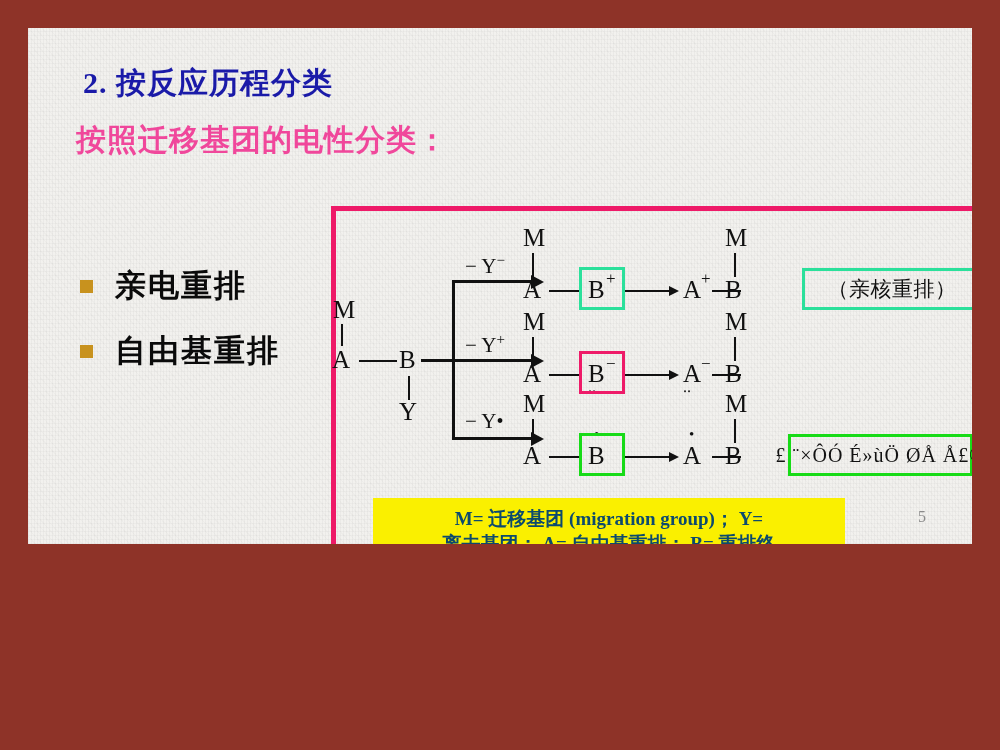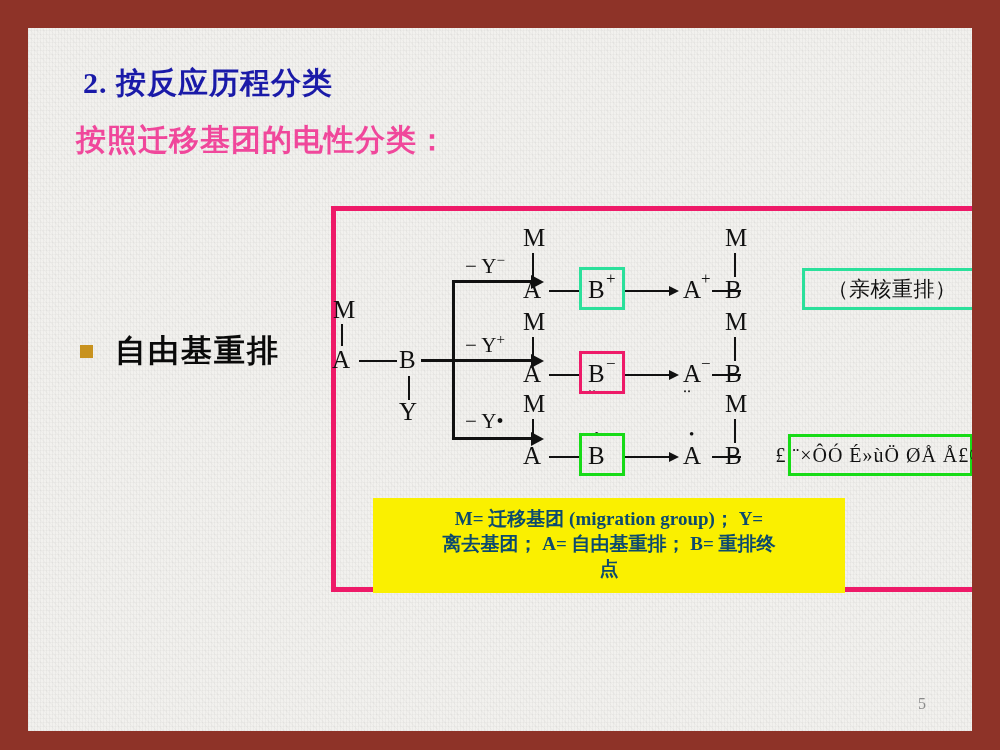--- a/index.html
+++ b/index.html
@@ -17,21 +17,21 @@
     height: 750px;
     background: #8E3328;
   }
 
   
   #canvas {
     position: absolute;
     left: 28px;
     top: 28px;
     width: 944px;
-    height: 703px;
+    height: 516px;
     background-color: #F2F1EE;
     background-image:
       repeating-linear-gradient(90deg, rgba(0,0,0,0.030) 0px, rgba(0,0,0,0.030) 1px, rgba(255,255,255,0) 1px, rgba(255,255,255,0) 3px),
       repeating-linear-gradient(0deg, rgba(0,0,0,0.022) 0px, rgba(0,0,0,0.022) 1px, rgba(255,255,255,0) 1px, rgba(255,255,255,0) 4px),
       repeating-linear-gradient(48deg, rgba(0,0,0,0.018) 0px, rgba(0,0,0,0.018) 1px, rgba(255,255,255,0) 1px, rgba(255,255,255,0) 5px);
     overflow: hidden;
   }
 
   
   #title {
@@ -209,20 +209,24 @@
 </style>
 </head>
 <body>
 
 <div id="slide">
   <div id="canvas">
 
     <div id="title">2. 按反应历程分类</div>
     <div id="subtitle">按照迁移基团的电性分类：</div>
 
+    <div class="bullet-row" style="top:237px">
+      <span class="bullet-sq"></span>
+      <span class="bullet-label">亲电重排</span>
+    </div>
     <div class="bullet-row" style="top:302px">
       <span class="bullet-sq"></span>
       <span class="bullet-label">自由基重排</span>
     </div>
 
     <div id="pink-frame"></div>
 
     <div class="chem" style="left:305px; top:268px;">M</div>
     <div class="vbond" style="left:313px; top:296px; height:22px;"></div>
     <div class="chem" style="left:304px; top:318px;">A</div>

